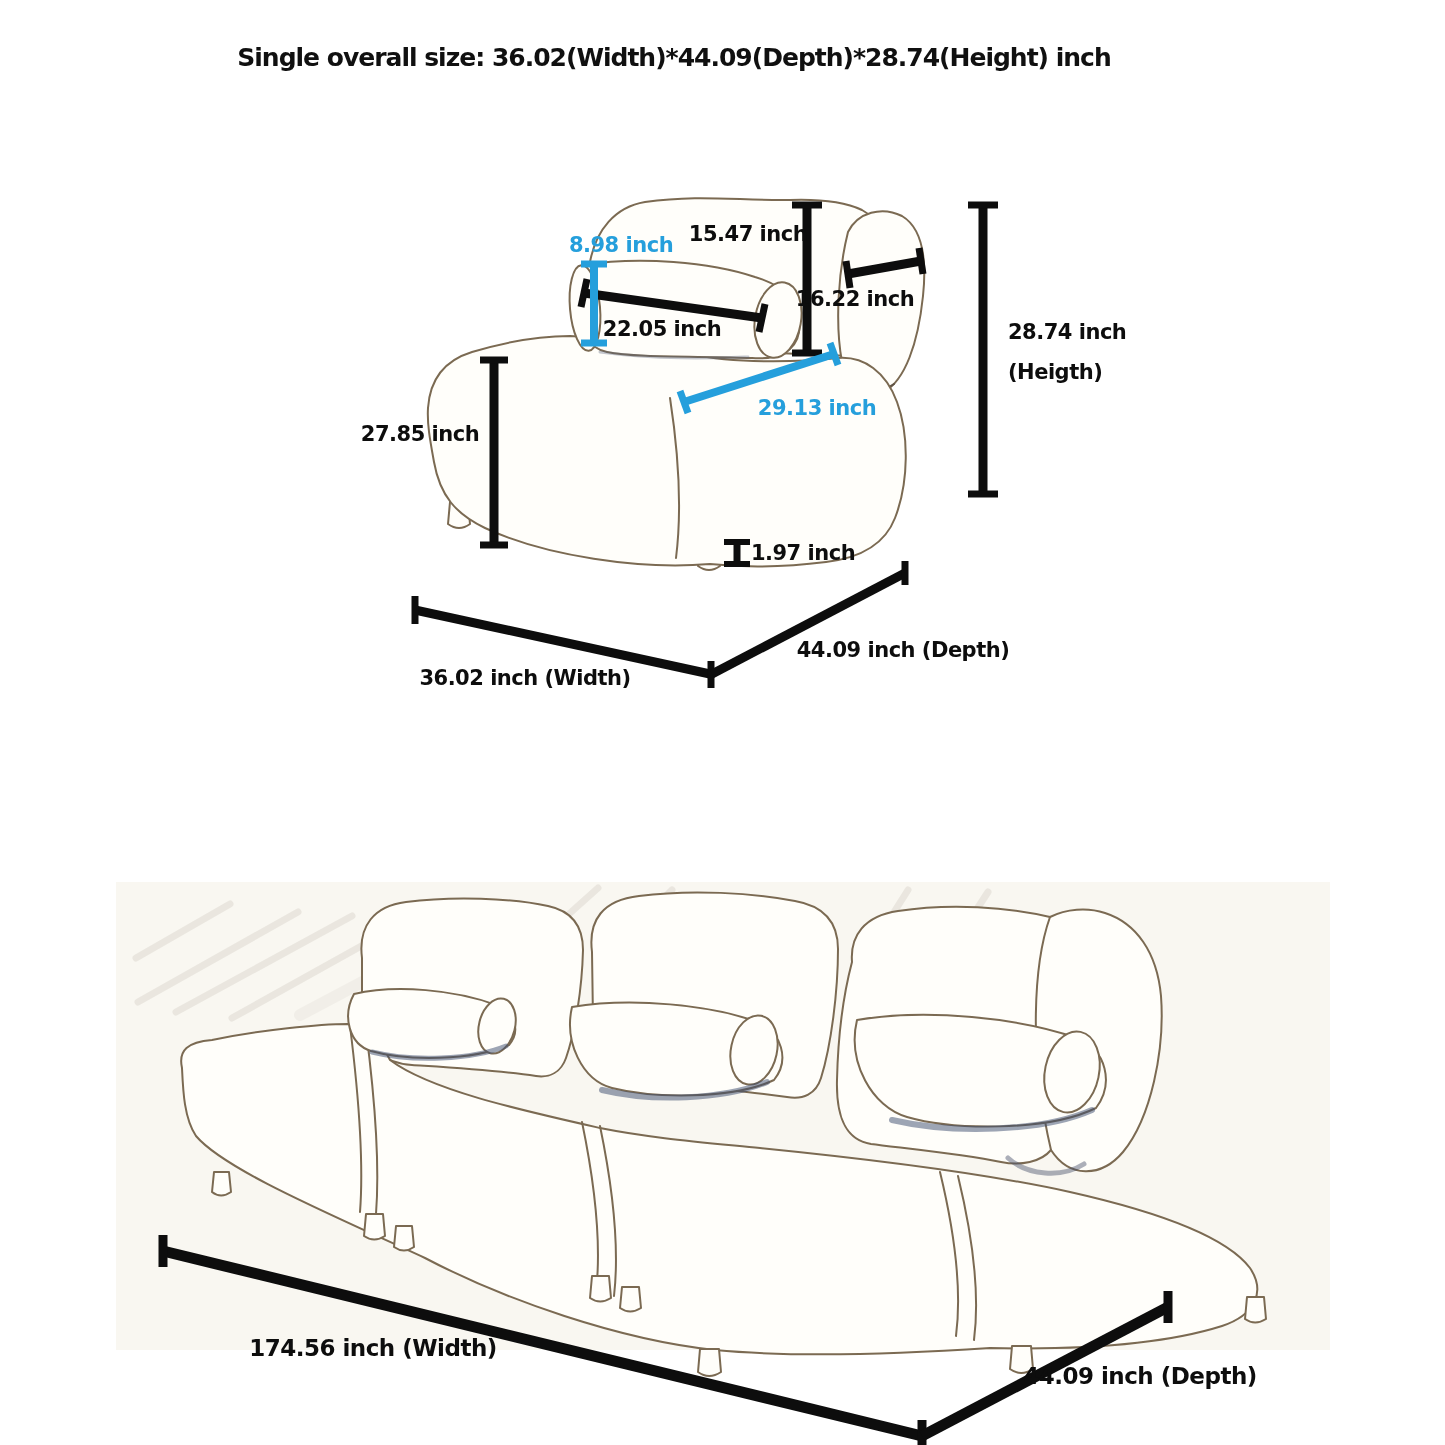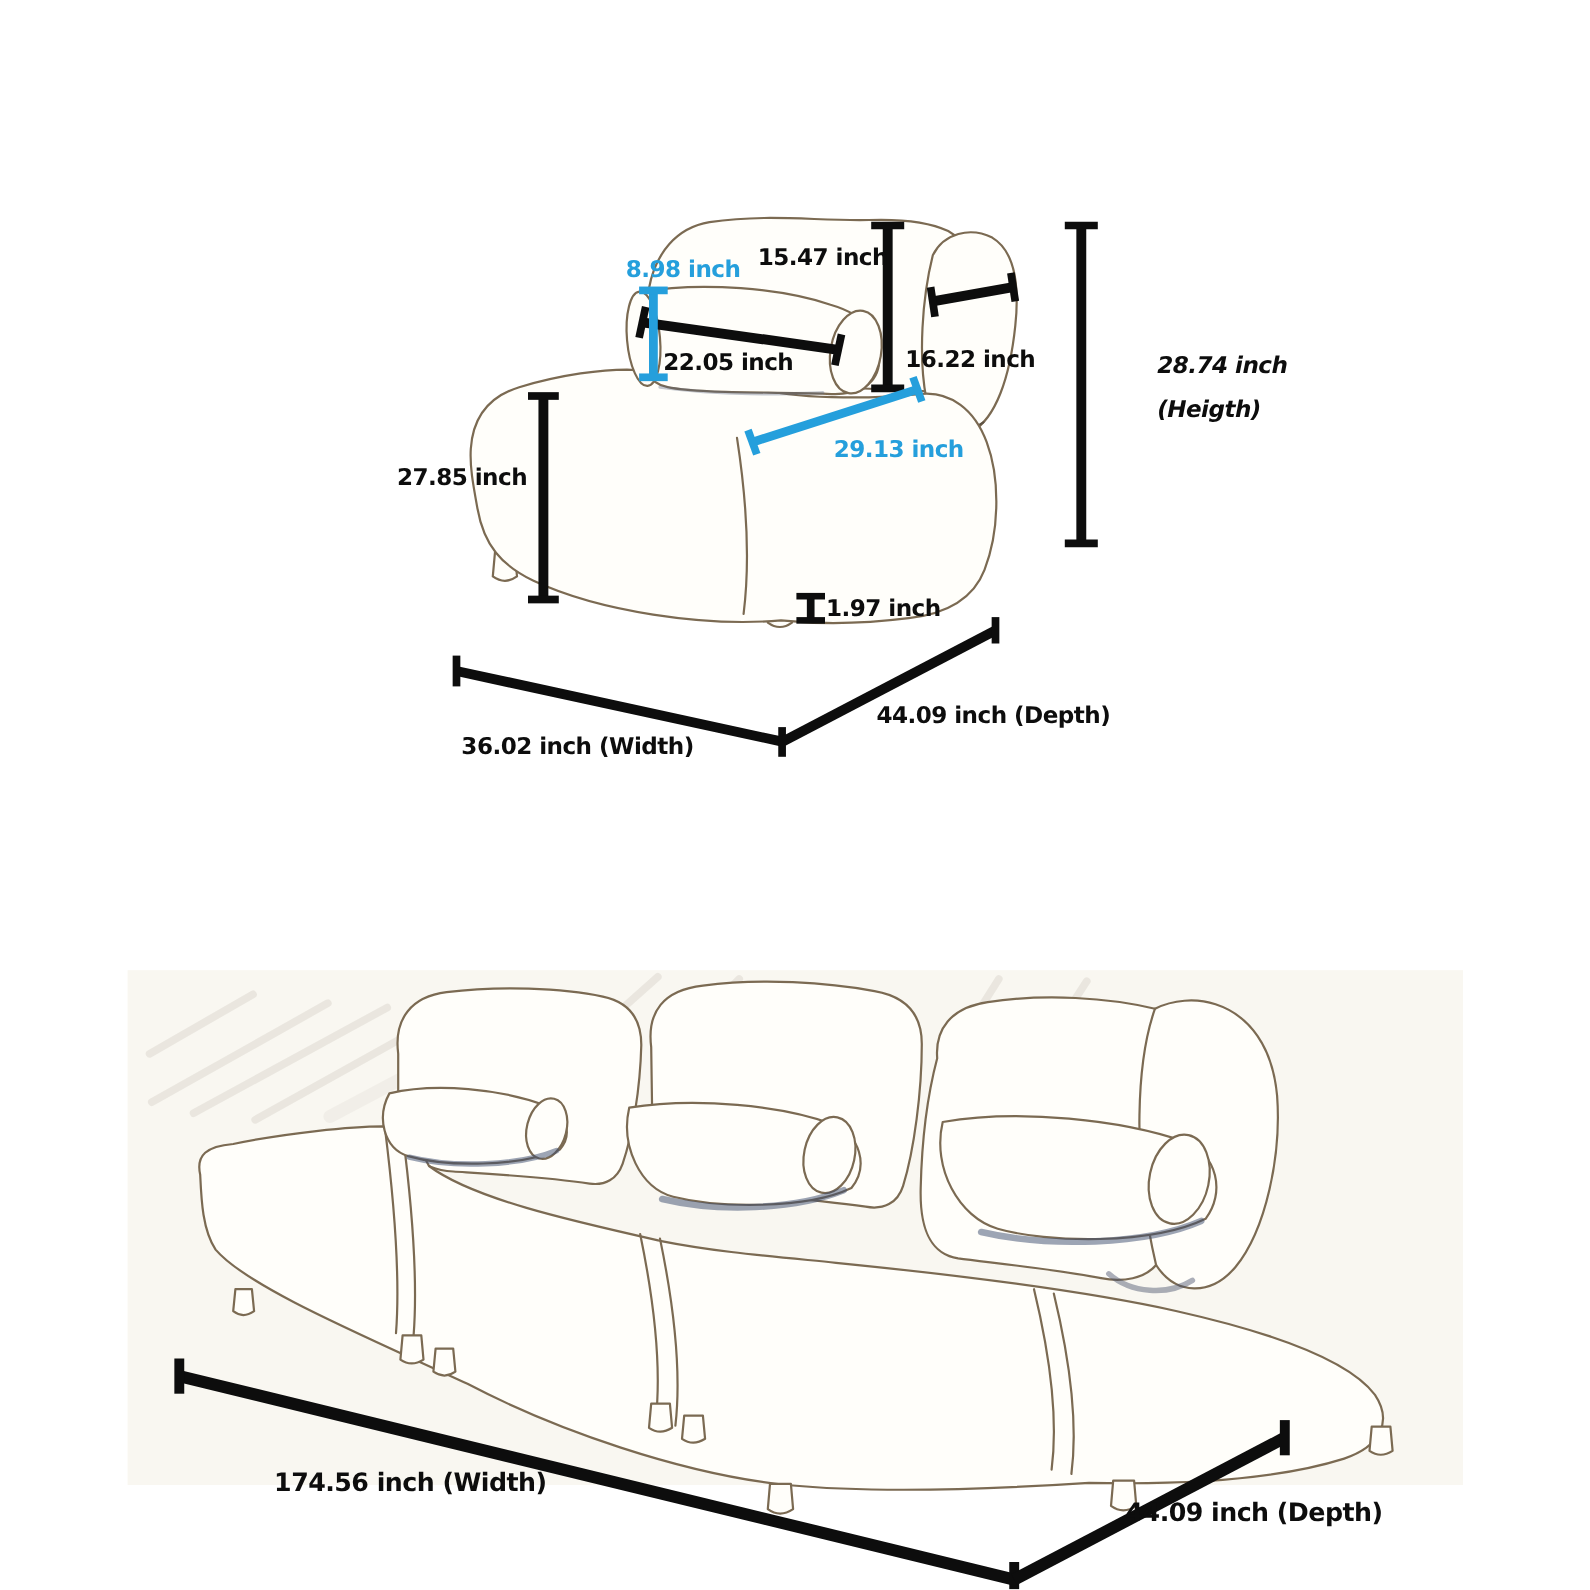--- a/index.html
+++ b/index.html
@@ -142,27 +142,28 @@
 
     <g stroke="#0d0d0d" stroke-width="11">
       <line x1="163" y1="1251" x2="922" y2="1436"></line>
       <line x1="163" y1="1235" x2="163" y2="1267" stroke-width="9"></line>
       <line x1="922" y1="1420" x2="922" y2="1445" stroke-width="9"></line>
       <line x1="922" y1="1436" x2="1168" y2="1307"></line>
       <line x1="1168" y1="1291" x2="1168" y2="1323" stroke-width="9"></line>
     </g>
   </svg>
 
+  <div class="title" style="left:674px;top:57px;">Single overall size: 36.02(Width)*44.09(Depth)*28.74(Height) inch</div>
 
   <div class="lbl blue" style="left:593px;top:245px;">8.98 inch</div>
   <div class="lbl" style="left:748px;top:234px;">15.47 inch</div>
-  <div class="lbl" style="left:882px;top:299px;margin-top:28px;">16.22 inch</div>
+  <div class="lbl" style="left:855px;top:299px;">16.22 inch</div>
   <div class="lbl" style="left:662px;top:329px;">22.05 inch</div>
   <div class="lbl blue" style="left:789px;top:408px;text-align:center;">29.13 inch</div>
-  <div class="lbl multiline" style="left:1052px;top:312px;font-style:italic;">
+  <div class="lbl multiline" style="left:1008px;top:312px;">
     <div>28.74 inch</div>
     <div>(Heigth)</div>
   </div>
   <div class="lbl" style="left:420px;top:434px;">27.85 inch</div>
   <div class="lbl" style="left:803px;top:553px;">1.97 inch</div>
   <div class="lbl" style="left:525px;top:678px;">36.02 inch (Width)</div>
   <div class="lbl" style="left:903px;top:650px;">44.09 inch (Depth)</div>
 
   <div class="lbl" style="left:373px;top:1348px;font-size:23px;">174.56 inch (Width)</div>
   <div class="lbl" style="left:1140px;top:1376px;font-size:23px;">44.09 inch (Depth)</div>

